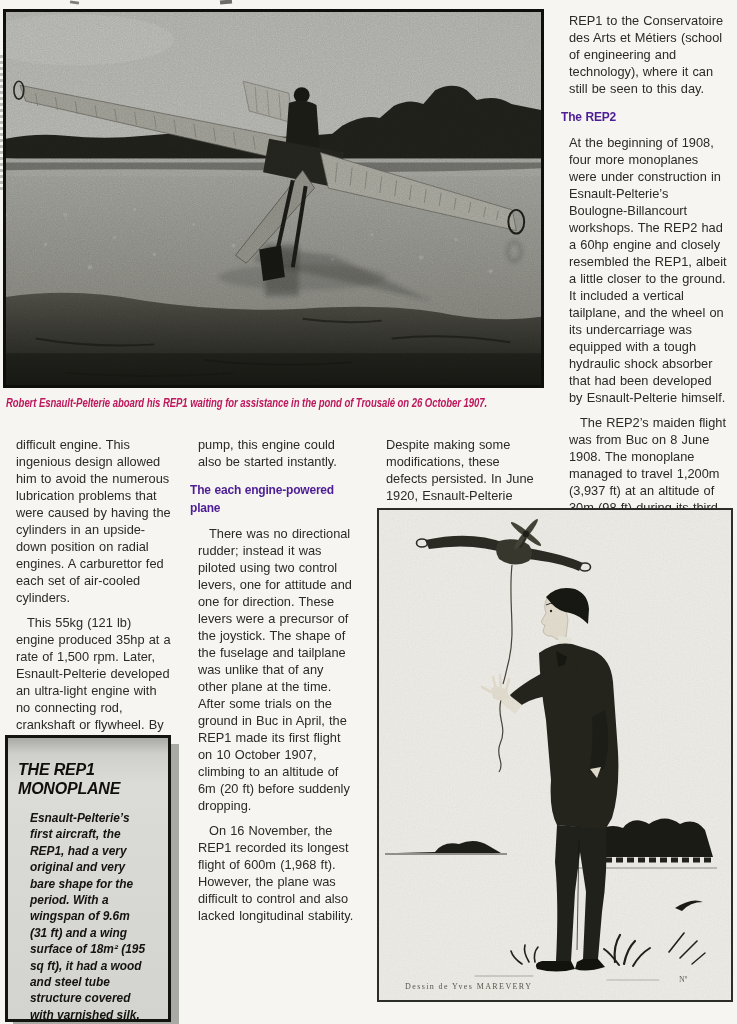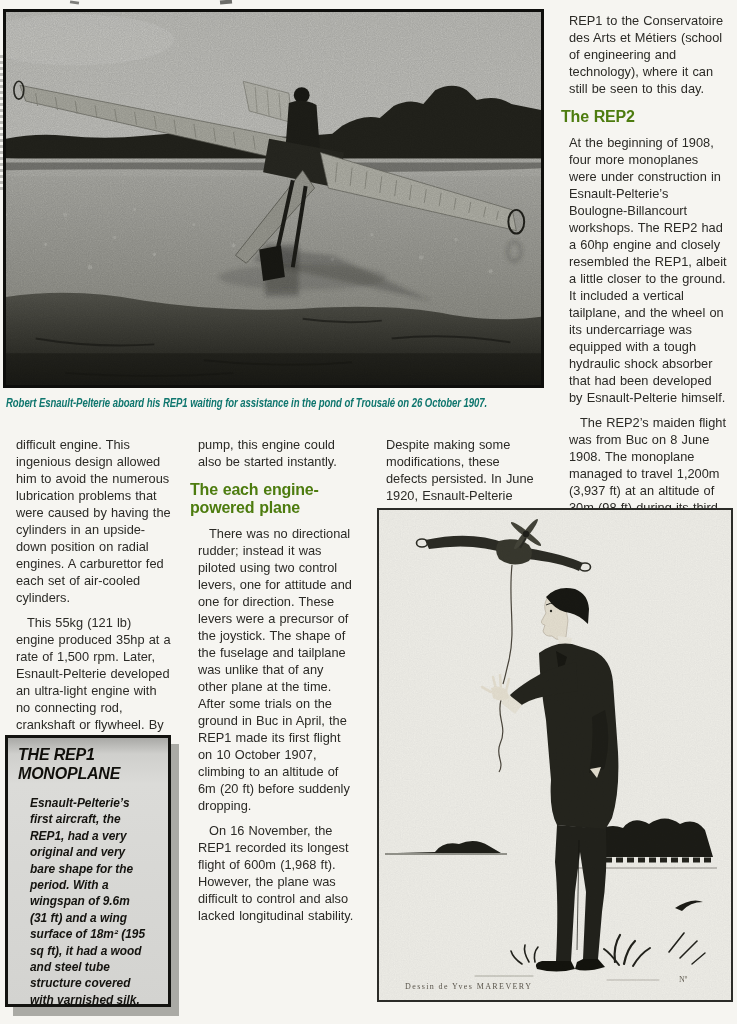--- a/index.html
+++ b/index.html
@@ -15,41 +15,41 @@
   .vcredit{
     position:absolute;left:0;top:55px;width:4px;height:135px;opacity:.55;
     background:repeating-linear-gradient(180deg,#90908c 0 3px,transparent 3px 6px);
   }
   
   .photo-frame{
     position:absolute;left:3px;top:9px;width:535px;height:373px;margin:0;
     border:3px solid #0e0e0c;background:#b9b9b4;
   }
   .photo-frame svg{display:block;}
-  .caption{position:absolute;font-weight:bold;font-style:italic;color:#0f766e;white-space:nowrap;}
+  .caption{position:absolute;font-weight:bold;font-style:italic;color:#be185d;white-space:nowrap;}
   .squeeze{display:inline-block;transform:scaleX(0.76);transform-origin:0 50%;font-size:12.6px;letter-spacing:-0.1px;}
   .photo-cap{left:6px;top:393px;width:540px;}
   .cari-cap{left:381px;top:1005px;width:356px;}
   
   .col{position:absolute;font-size:12.8px;line-height:17px;word-spacing:0.6px;}
   .col p{margin:8px;}
   .col p.ind{text-indent:11px;}
   .col h3{
-    margin:11px 0 3px;font-size:16px;line-height:18px;color:#4d7c0f;
+    margin:11px 0 3px;font-size:12px;line-height:18px;color:#4c1d95;
     letter-spacing:-0.2px;
   }
   .col4{left:561px;top:4px;width:174px;}
   .col1{left:8px;top:428px;width:172px;}
   .col2{left:190px;top:428px;width:174px;}
   .col3{left:378px;top:428px;width:171px;}
   
   .repbox{
     position:absolute;left:5px;top:735px;width:140px;height:253px;
     border:3px solid #131310;
-    padding:7px 10px 6px 10px;
+    padding:22px 10px 6px 10px;
     background:linear-gradient(180deg,#a9a9a6 0px,#cfcfcc 16px,#dbdbd8 46px,#d3d3d0 100%);
     box-shadow:8px 9px 0 #aaaaa5;
     overflow:hidden;
   }
   .repbox h4{
     margin:0 0 4px;font-size:16px;line-height:19px;font-style:italic;
     color:#100f0b;letter-spacing:-0.2px;
   }
   .repbox p{
     margin:12px;font-size:11.9px;line-height:16.4px;font-weight:bold;font-style:italic;

